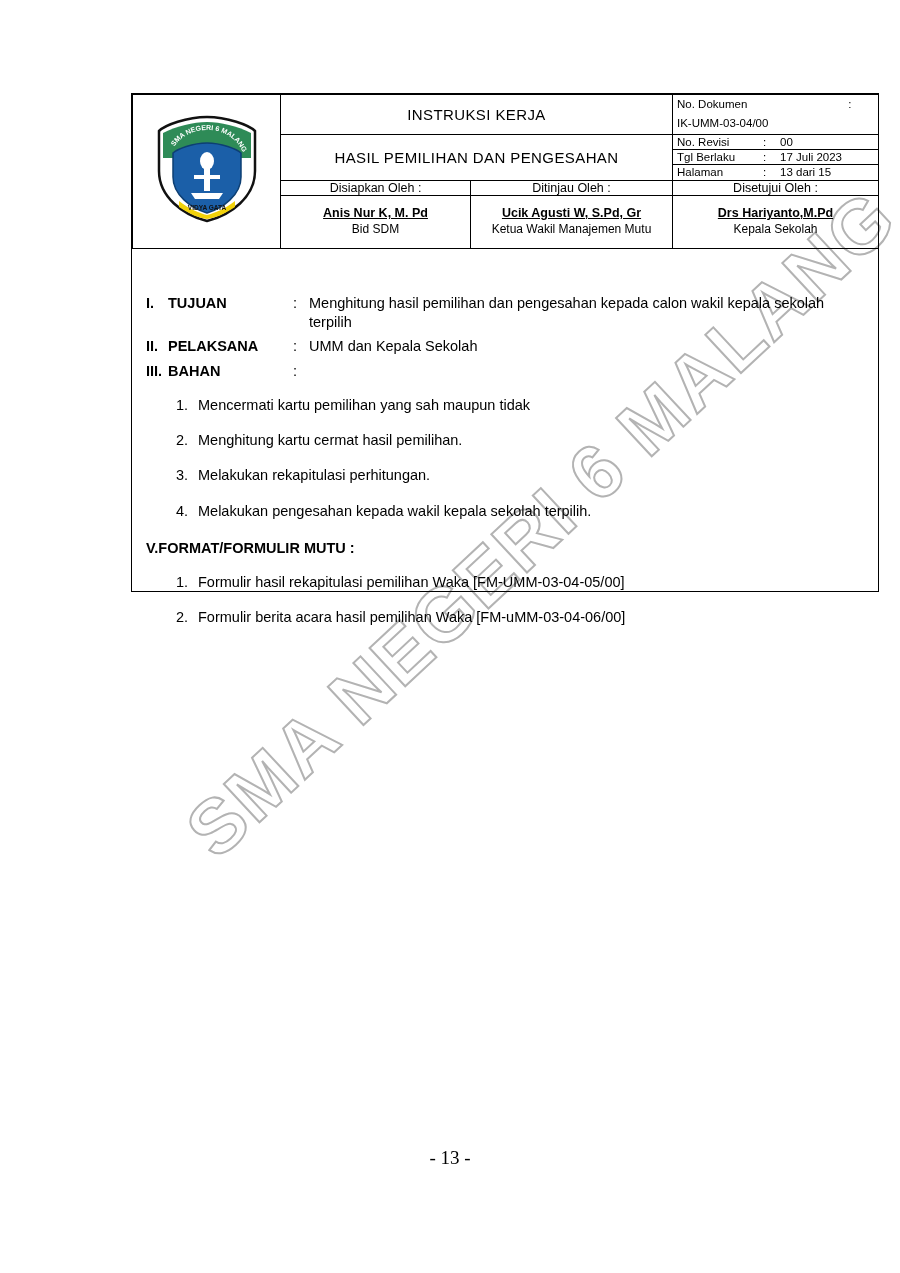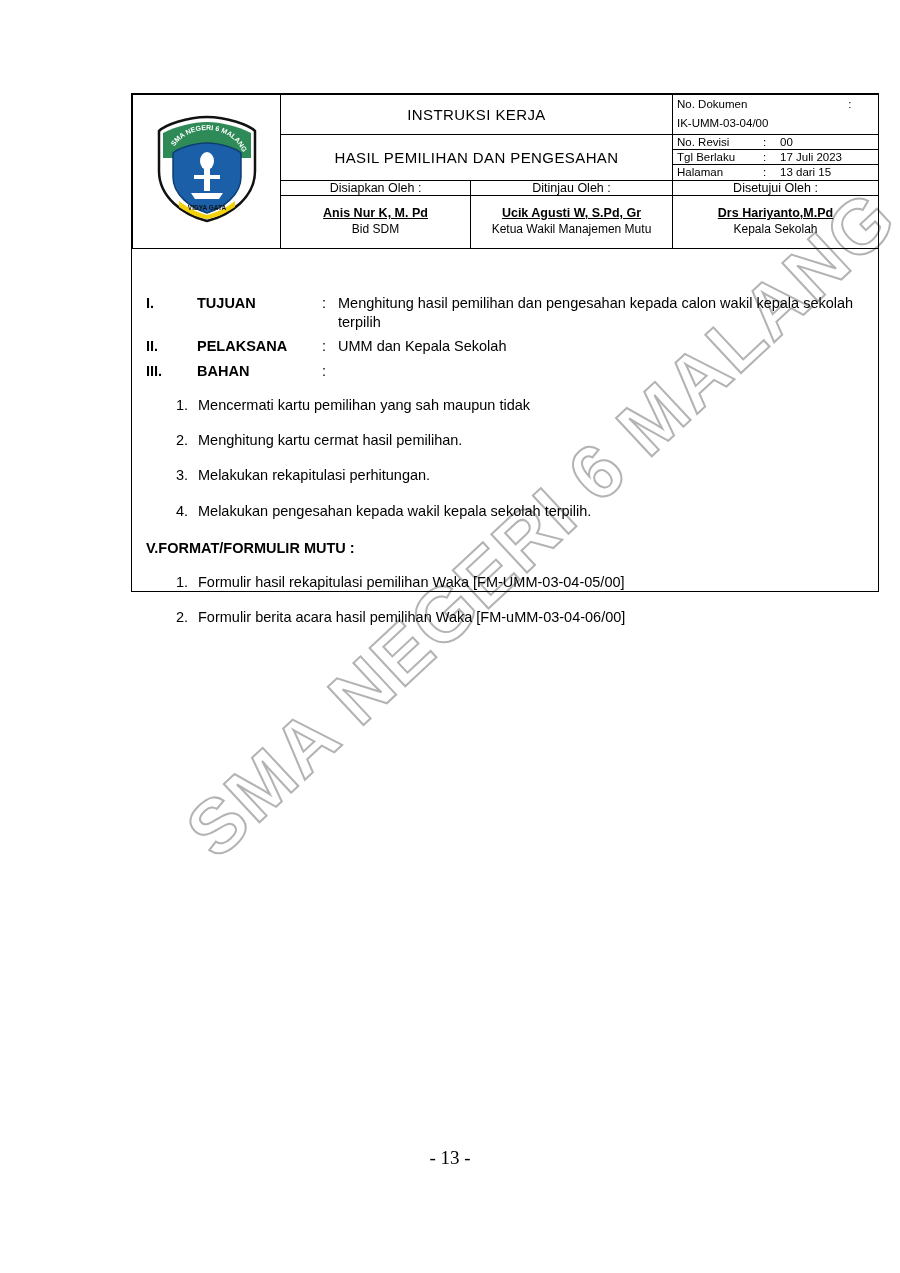--- a/index.html
+++ b/index.html
@@ -156,21 +156,20 @@
   }
   .row .num {
     width: 22px;
     font-weight: bold;
     flex: 0 0 22px;
   }
   .row .lab {
     width: 125px;
     font-weight: bold;
     flex: 0 0 125px;
-    margin-left: 29px;
   }
   .row .colon {
     width: 16px;
     flex: 0 0 16px;
     text-align: left;
   }
   .row .val {
     flex: 1 1 auto;
   }
 

